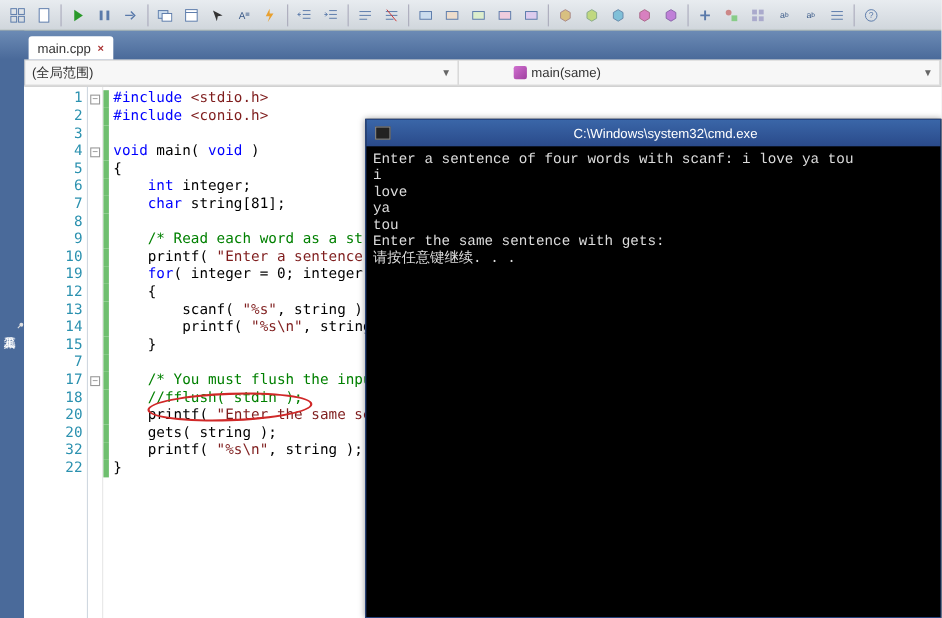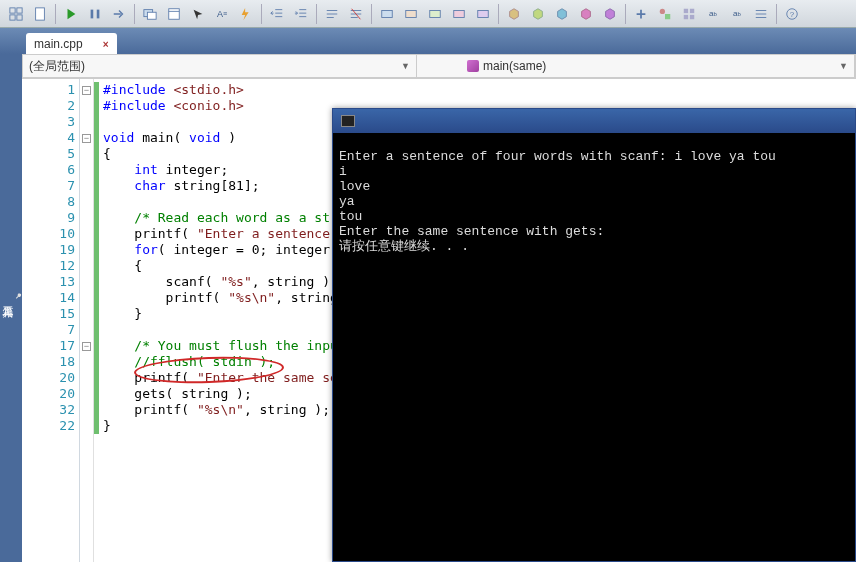--- a/index.html
+++ b/index.html
@@ -8,21 +8,21 @@
   
   .toolbar { background: linear-gradient(#e8ecf0,#d0d6dc); height:28px; display:flex; align-items:center; padding:0 4px; border-bottom:1px solid #9aa; }
   .tbtn { width:22px; height:22px; display:flex; align-items:center; justify-content:center; color:#3a5a88; margin:0 1px; border-radius:2px;}
   .tsep{ width:1px; height:20px; background:#aab; margin:0 3px;}
   .tbtn svg{width:14px;height:14px;}
   
   
   .tabrow { background: linear-gradient(#6c8bb5,#4a6a9a); height:26px; display:flex; align-items:flex-end; padding-left:26px; position:relative;}
   .side-tool{ position:absolute; left:0; top:28px; width:22px; background:#4a6a9a; color:#fff; writing-mode:vertical-rl; text-orientation:upright; font-size:11px; padding-top:6px; height:534px; display:flex; flex-direction:column; align-items:center;}
   .side-tool .pin{width:14px;height:14px;margin-bottom:4px;}
-  .filetab{ background:#fff; padding:4px 8px 3px 8px; font-size:12px; border-top-left-radius:3px; border-top-right-radius:3px; display:flex; align-items:center; gap:20px; color:#333;justify-content:space-between;}
+  .filetab{ background:#fff; padding:4px 8px 3px 8px; font-size:12px; border-top-left-radius:3px; border-top-right-radius:3px; display:flex; align-items:center; gap:6px; color:#333;justify-content:space-between;}
   .filetab .x{color:#a33;font-weight:bold;font-size:10px;}
   
   
   .scopebar{ margin-left:22px; background:#f7f7f7; border:1px solid #ccc; height:24px; display:flex;gap:44px;}
   .scopebox{ flex:1; display:flex; align-items:center; padding:0 6px; border-right:1px solid #ccc; font-size:12px; color:#333; justify-content:space-between;}
   .scopebox .dd{color:#666;font-size:9px;}
   .method-icon{display:inline-flex;align-items:center;gap:4px;}
   .cube{width:12px;height:12px;background:linear-gradient(135deg,#d070d0,#a040a0);border-radius:2px;}
   
   
@@ -41,21 +41,21 @@
   .kred{color:#7f1d1d;}
   .kgreen{color:#008000;}
   
   .circle{ position:absolute; border:2px solid #d02828; border-radius:50%; width:150px; height:26px; left:112px; top:278px; transform:rotate(-2deg); pointer-events:none;}
   
   
   .console{ position:absolute; left:332px; top:108px; width:524px; height:454px; background:#000; border:1px solid #2a4a8a; box-shadow:0 0 6px rgba(0,0,0,0.4);}
   .console-title{ background:linear-gradient(#3a66a8,#2a4a8a); color:#fff; height:24px; display:flex; align-items:center; padding:0 8px; font-size:12px; gap:8px;}
   .cicon{width:14px;height:12px;background:#222;border:1px solid #888;display:inline-block;}
   .console-title .ttl{flex:1;text-align:center;}
-  .console-body{ padding:16px 6px; color:#dcdcdc; font-family:"Courier New",monospace; font-size:13px; line-height:15px; white-space:pre;}
+  .console-body{ padding:4px 6px; color:#dcdcdc; font-family:"Courier New",monospace; font-size:13px; line-height:15px; white-space:pre;}
 </style>
 </head>
 <body>
 
 <div class="toolbar">
   <span class="tbtn">
       <svg viewBox="0 0 16 16">
         <rect x="1" y="1" width="6" height="6" fill="none" stroke="#5a7aaa"></rect>
         <rect x="9" y="1" width="6" height="6" fill="none" stroke="#5a7aaa"></rect>
         <rect x="1" y="9" width="6" height="6" fill="none" stroke="#5a7aaa"></rect>
@@ -326,20 +326,21 @@
       <div class="gb"></div>
       <div class="gb"></div>
     </div>
   <div class="code" id="code"><div class="row"><span class="kblue">#include</span> <span class="kred">&lt;stdio.h&gt;</span></div><div class="row"><span class="kblue">#include</span> <span class="kred">&lt;conio.h&gt;</span></div><div class="row"></div><div class="row"><span class="kblue">void</span> main( <span class="kblue">void</span> )</div><div class="row">{</div><div class="row">    <span class="kblue">int</span> integer;</div><div class="row">    <span class="kblue">char</span> string[81];</div><div class="row"></div><div class="row">    <span class="kgreen">/* Read each word as a string</span></div><div class="row">    printf( <span class="kred">"Enter a sentence of </span></div><div class="row">    <span class="kblue">for</span>( integer = 0; integer &lt; 4</div><div class="row">    {</div><div class="row">        scanf( <span class="kred">"%s"</span>, string );</div><div class="row">        printf( <span class="kred">"%s\n"</span>, string );</div><div class="row">    }</div><div class="row"></div><div class="row">    <span class="kgreen">/* You must flush the input b</span></div><div class="row">    <span class="kgreen">//fflush( stdin );</span></div><div class="row">    printf( <span class="kred">"Enter the same sente</span></div><div class="row">    gets( string );</div><div class="row">    printf( <span class="kred">"%s\n"</span>, string );</div><div class="row">}</div></div>
   <div class="circle"></div>
 </div>
 
 <div class="console">
   <div class="console-title">
     <span class="cicon"></span>
+    <span class="ttl">C:\Windows\system32\cmd.exe</span>
   </div>
   <div class="console-body" id="console-body">Enter a sentence of four words with scanf: i love ya tou
 i
 love
 ya
 tou
 Enter the same sentence with gets:
 请按任意键继续. . .</div>
 </div>
 

